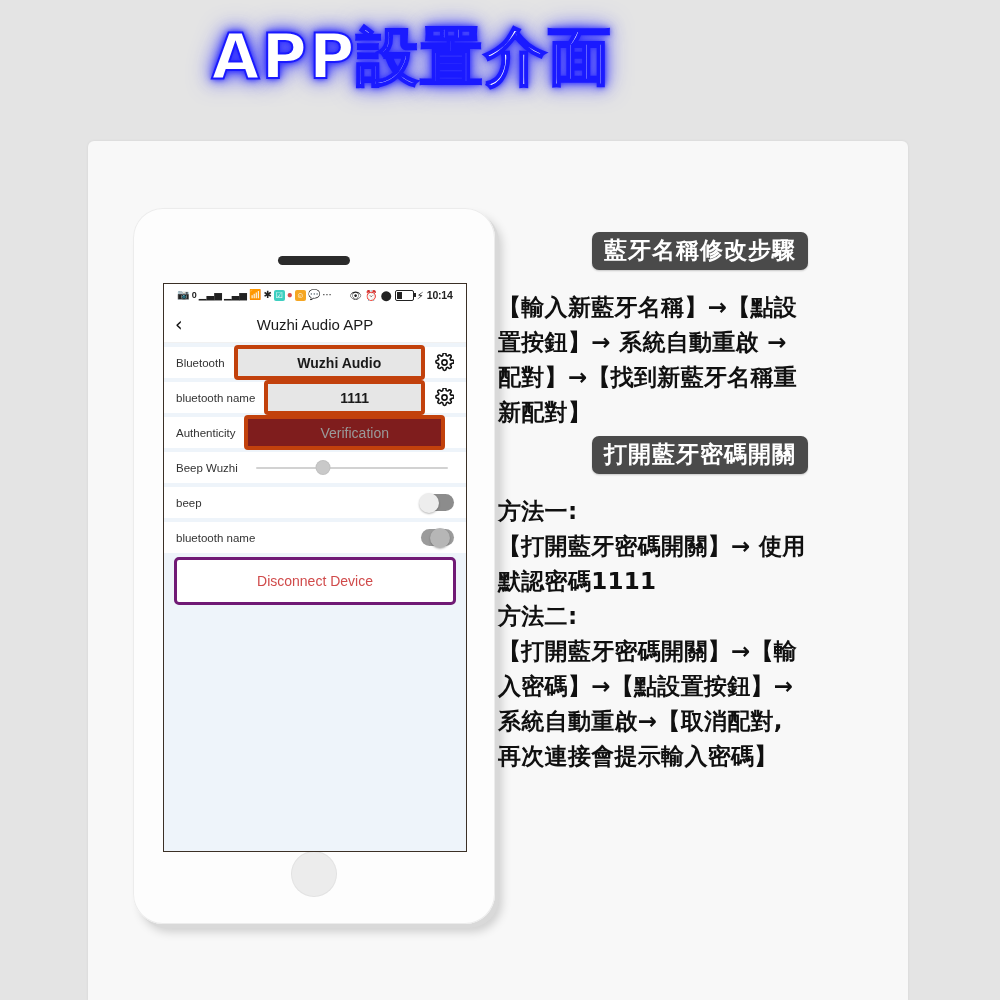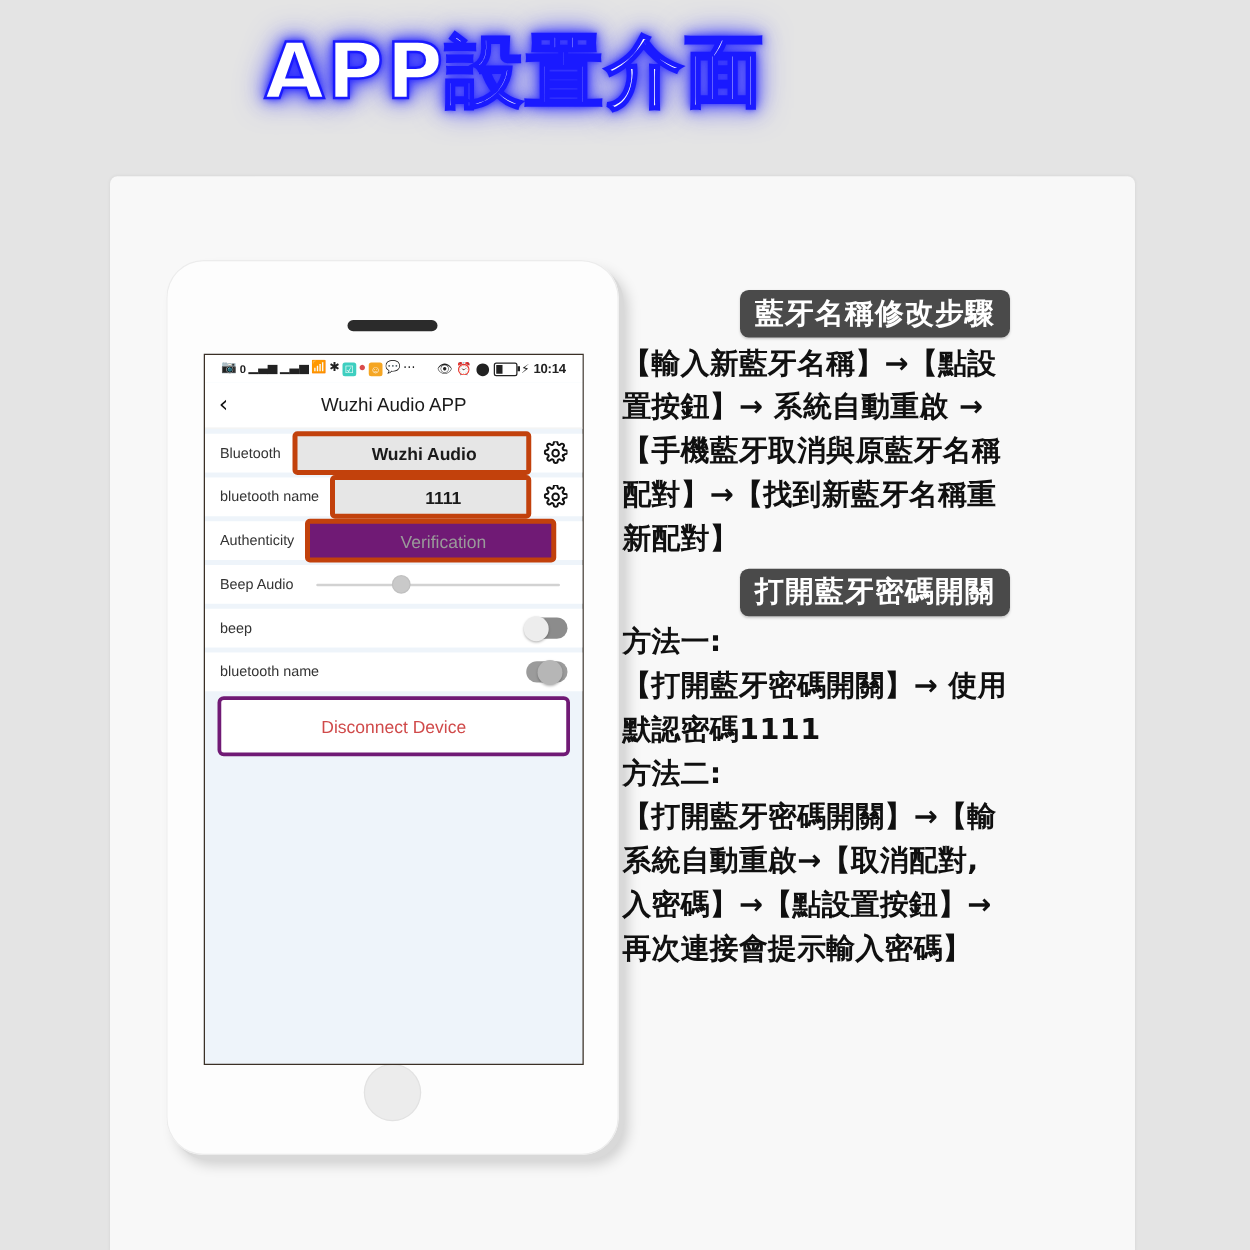--- a/index.html
+++ b/index.html
@@ -98,21 +98,21 @@
     display:flex;align-items:center;padding:0 12px;
     box-sizing:border-box;
   }
   .row-label{font-size:11.5px;color:#333;flex:0 0 auto;}
   .field{
     flex:1;margin:0 9px;height:27px;
     background:#e6e6e6;border:4px solid #c2410c;border-radius:4px;
     display:flex;align-items:center;justify-content:center;
     font-size:14px;font-weight:700;color:#1a1a1a;padding-left:20px;
   }
-  .field.placeholder{color:#9a9a9a;font-weight:400;font-size:14px;background:#701a75;}
+  .field.placeholder{color:#9a9a9a;font-weight:400;font-size:14px;background:#7f1d1d;}
   .gear{
     flex:0 0 auto;width:20px;height:20px;display:flex;align-items:center;justify-content:center;
     cursor:pointer;
   }
   .gear svg{width:19px;height:19px;display:block;}
   
   .slider{
     flex:1;margin-left:18px;margin-right:6px;height:20px;position:relative;display:flex;align-items:center;
   }
   .slider-track{width:100%;height:2px;background:#d2d2d2;border-radius:2px;}
@@ -139,21 +139,21 @@
     display:flex;align-items:center;justify-content:center;
     font-size:14px;color:#d04a4a;cursor:pointer;
   }
   
   #instructions{
     position:absolute;left:498px;top:232px;width:404px;
     color:#111;
     font-family:"DejaVu Sans","Liberation Sans",sans-serif;
   }
   .badge{
-    display:block;margin:0 auto 4px auto;width:fit-content;
+    display:block;margin:0 auto 20px auto;width:fit-content;
     background:#4a4a4a;color:#ffffff;
     border-radius:7px;padding:3px 12px 4px 12px;
     font-size:23px;font-weight:700;letter-spacing:1px;
     box-shadow:0 1px 2px rgba(0,0,0,.2);
   }
   .para{
     font-size:23px;line-height:35px;font-weight:600;color:#101010;
     letter-spacing:.3px;
   }
   .gap{height:6px;}
@@ -225,21 +225,21 @@
             </svg>
         </span>
       </div>
 
       <div class="row">
         <span class="row-label">Authenticity</span>
         <span class="field placeholder">Verification</span>
       </div>
 
       <div class="row">
-        <span class="row-label">Beep Audio</span>
+        <span class="row-label">Beep Wuzhi</span>
         <span class="slider">
           <span class="slider-track"></span>
           <span class="slider-knob" style="left:35%;"></span>
         </span>
       </div>
 
       <div class="row">
         <span class="row-label">beep</span>
         <span class="toggle">
             <span class="knob"></span>
@@ -259,31 +259,30 @@
 
   </div>
 </div>
 
 <div id="instructions">
 
   <div class="badge">藍牙名稱修改步驟</div>
   <div class="para">
     <div>【輸入新藍牙名稱】→【點設</div>
     <div>置按鈕】→ 系統自動重啟 →</div>
-    <div>【手機藍牙取消與原藍牙名稱</div>
     <div>配對】→【找到新藍牙名稱重</div>
     <div>新配對】</div>
   </div>
 
   <div class="gap"></div>
 
   <div class="badge">打開藍牙密碼開關</div>
   <div class="para">
     <div>方法一:</div>
     <div>【打開藍牙密碼開關】→ 使用</div>
     <div>默認密碼1111</div>
     <div>方法二:</div>
     <div>【打開藍牙密碼開關】→【輸</div>
+    <div>入密碼】→【點設置按鈕】→</div>
     <div>系統自動重啟→【取消配對,</div>
-    <div>入密碼】→【點設置按鈕】→</div>
     <div>再次連接會提示輸入密碼】</div>
   </div>
 </div>
 
 </body></html>

